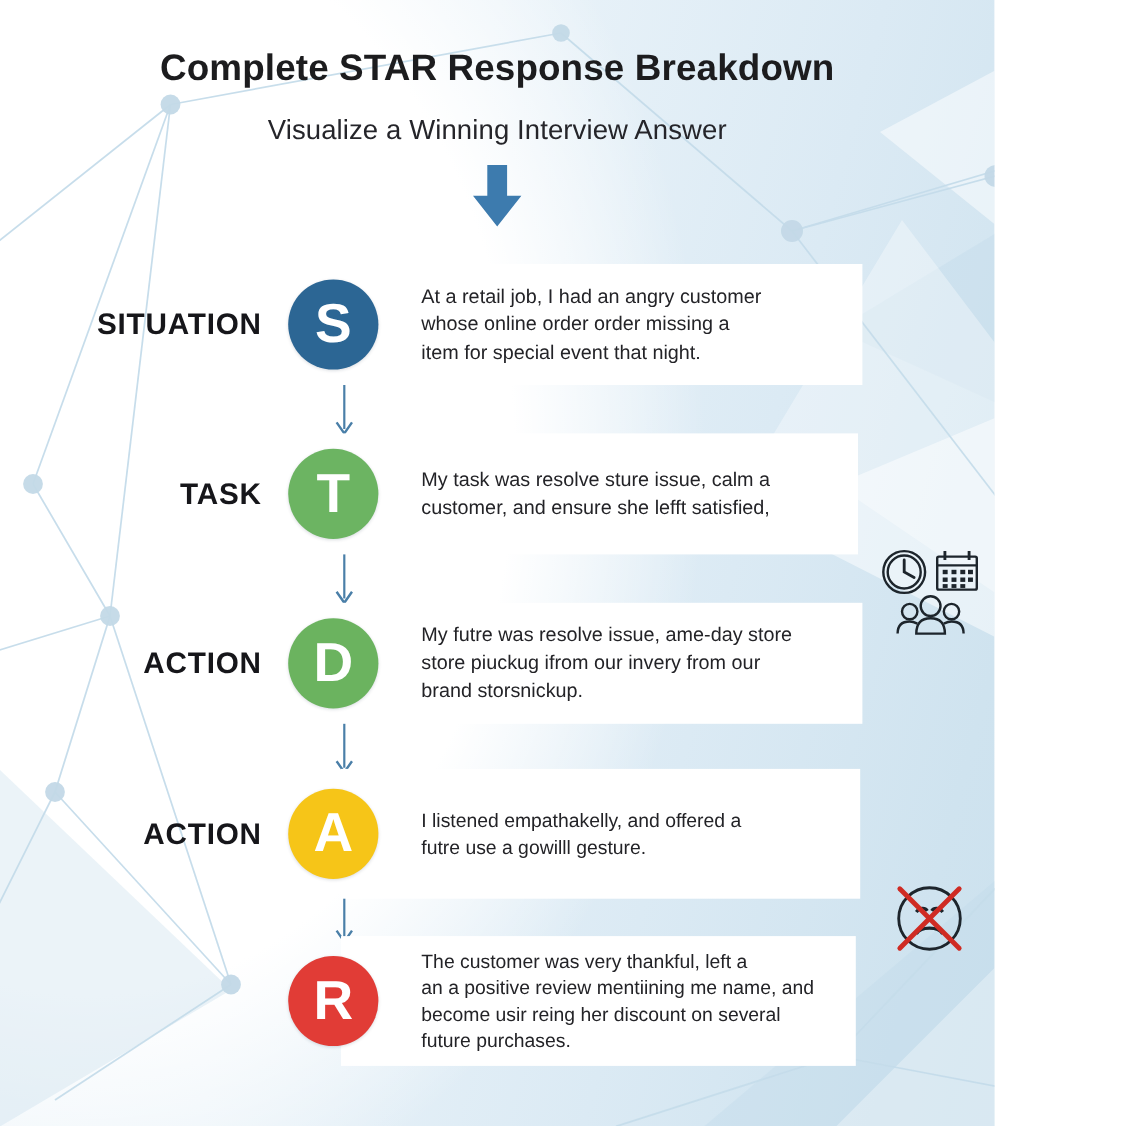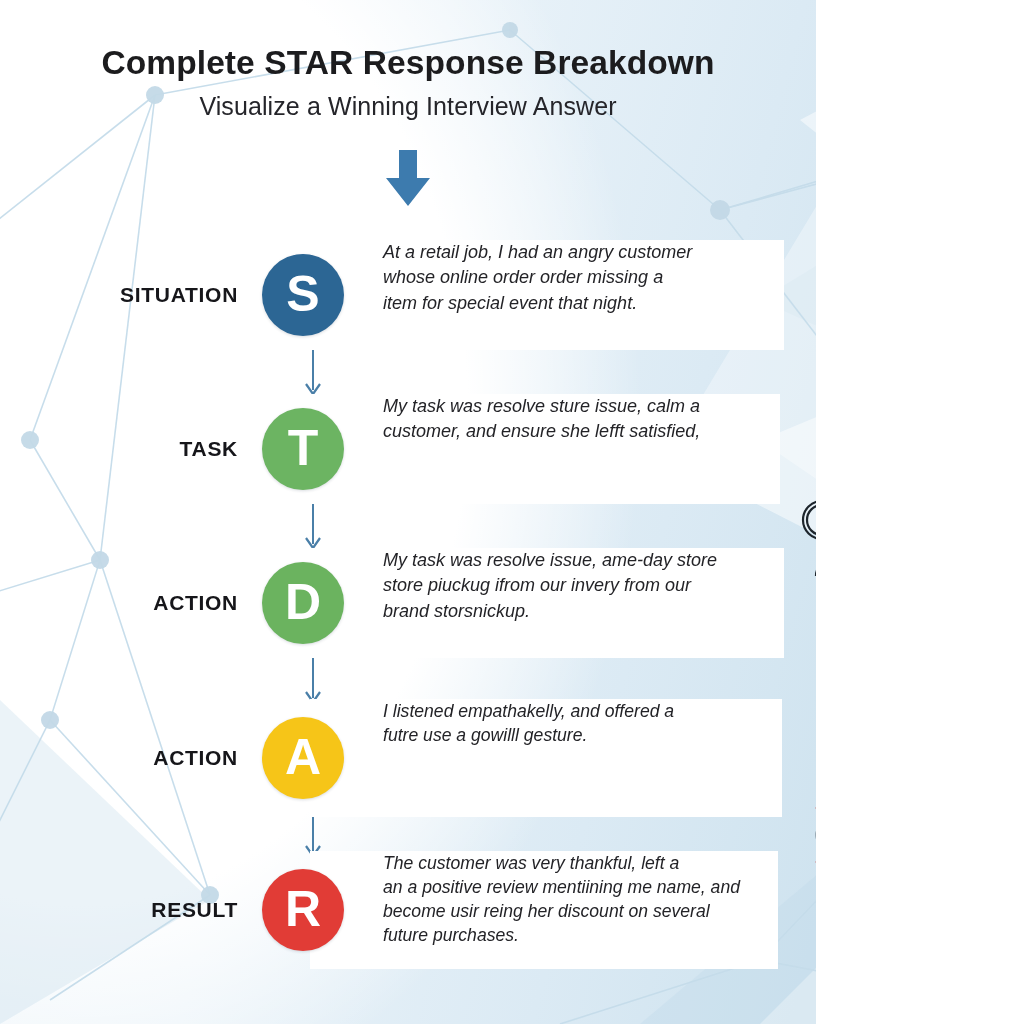--- a/index.html
+++ b/index.html
@@ -6,21 +6,21 @@
 
   html, body {
     width: 1024px;
     height: 1024px;
     overflow: hidden;
     font-family: "Liberation Sans", sans-serif;
   }
 
   #infographic {
     position: relative;
-    width: 816px;
+    width: 904px;
     height: 1024px;
     background: #ffffff;
     overflow: hidden;
   }
 
   
   .bg-layer {
     position: absolute;
     inset: 0;
     width: 1024px;
@@ -42,21 +42,21 @@
     text-align: center;
   }
   .title {
     font-size: 33.5px;
     font-weight: bold;
     color: #1c1c1e;
     letter-spacing: 0.1px;
     line-height: 1.14;
   }
   .subtitle {
-    margin-top: 10px;
+    margin-top: 22px;
     font-size: 25px;
     font-weight: normal;
     color: #25252a;
     letter-spacing: 0.1px;
   }
 
   .header-arrow {
     position: absolute;
     left: 50%;
     top: 148px;
@@ -73,21 +73,21 @@
     height: 118px;
     display: flex;
     align-items: center;
   }
 
   .row-label {
     position: absolute;
     width: 210px;
     left: 28px;
     text-align: right;
-    font-size: 21px;
+    font-size: 27px;
     font-weight: bold;
     color: #16161a;
     letter-spacing: 0.7px;
   }
 
   .badge {
     position: absolute;
     left: 262px;
     width: 82px;
     height: 82px;
@@ -103,23 +103,22 @@
     z-index: 3;
   }
   .badge span { transform: translateY(-1px); }
 
   .panel {
     position: absolute;
     left: 310px;
     height: 110px;
     background: #ffffff;
     display: flex;
-    align-items: flex-start;
+    align-items: center;
     z-index: 2;
-    font-style: italic;
   }
   .panel-text {
     padding-left: 73px;
     padding-right: 14px;
     font-size: 18px;
     line-height: 1.41;
     color: #232327;
   }
   .panel-text.tight { line-height: 1.37; font-size: 17.6px; }
 
@@ -310,21 +309,21 @@
       </svg>
     </div>
 
     <div class="row" style="top:544px">
       <div class="row-label">ACTION</div>
       <div class="badge" style="background:#6BB35F">
         <span>D</span>
       </div>
       <div class="panel" style="width:474px">
         <div class="panel-text">
-          <div>My task was resolve issue, ame-day store</div>
+          <div>My futre was resolve issue, ame-day store</div>
           <div>store piuckug ifrom our invery from our</div>
           <div>brand storsnickup.</div>
         </div>
       </div>
 
     </div>
 
     <div class="row" style="top:694px;height:128px">
       <div class="row-label">ACTION</div>
       <div class="badge" style="background:#F6C518">
@@ -333,21 +332,20 @@
       <div class="panel" style="width:472px;height:118px">
         <div class="panel-text tight">
           <div>I listened empathakelly, and offered a</div>
           <div>futre use a gowilll gesture.</div>
         </div>
       </div>
 
     </div>
 
     <div class="row" style="top:846px;height:128px">
-      <div class="row-label">RESULT</div>
       <div class="badge" style="background:#E13C36">
         <span>R</span>
       </div>
       <div class="panel" style="width:468px;height:118px">
         <div class="panel-text tight">
           <div>The customer was very thankful, left a</div>
           <div>an a positive review mentiining me name, and</div>
           <div>become usir reing her discount on several</div>
           <div>future purchases.</div>
         </div>

